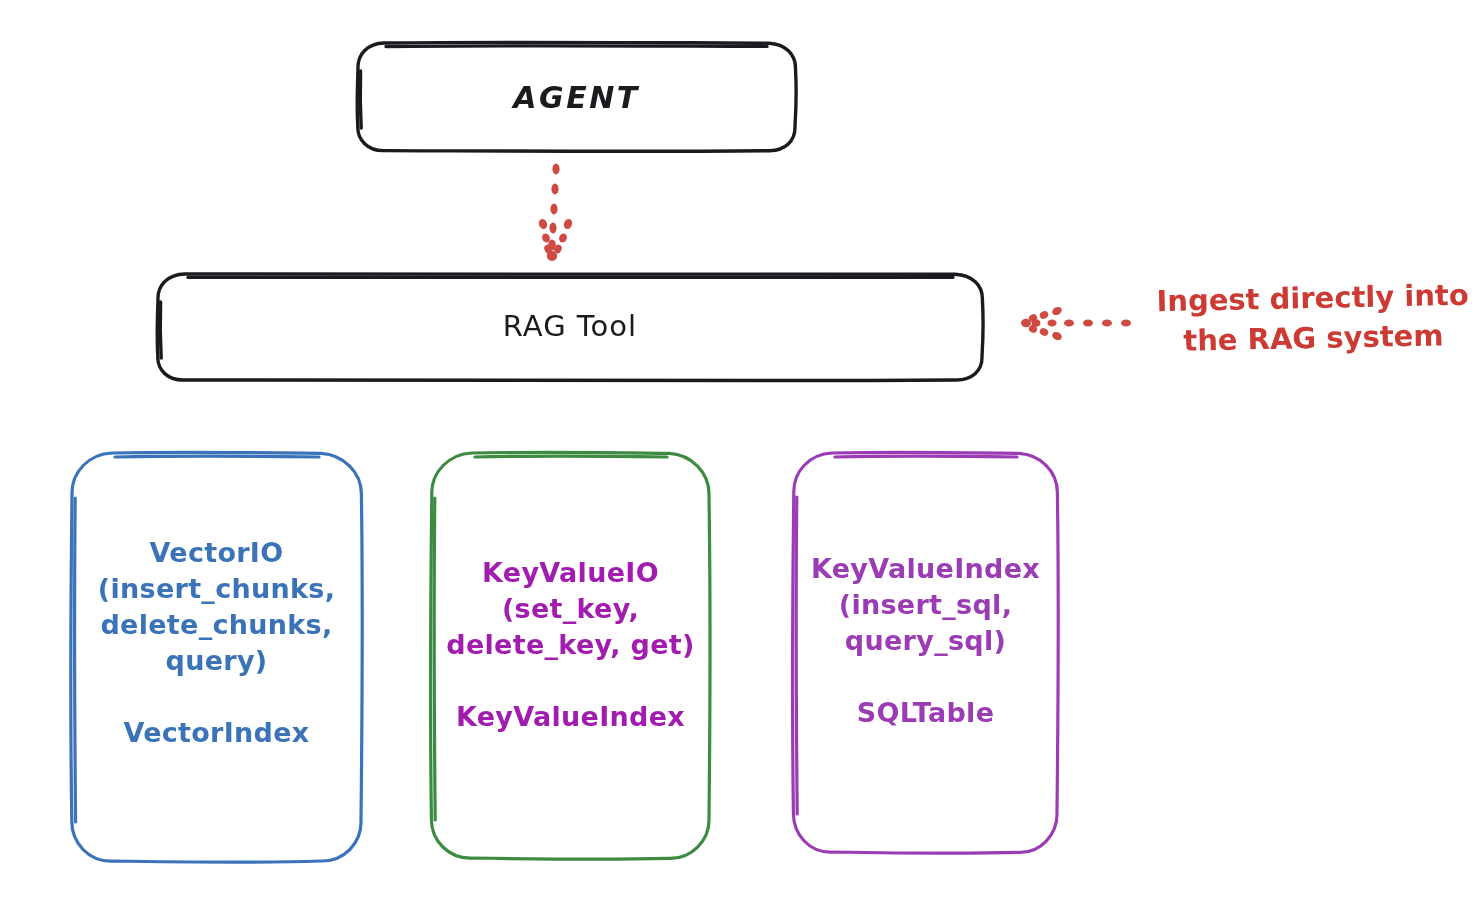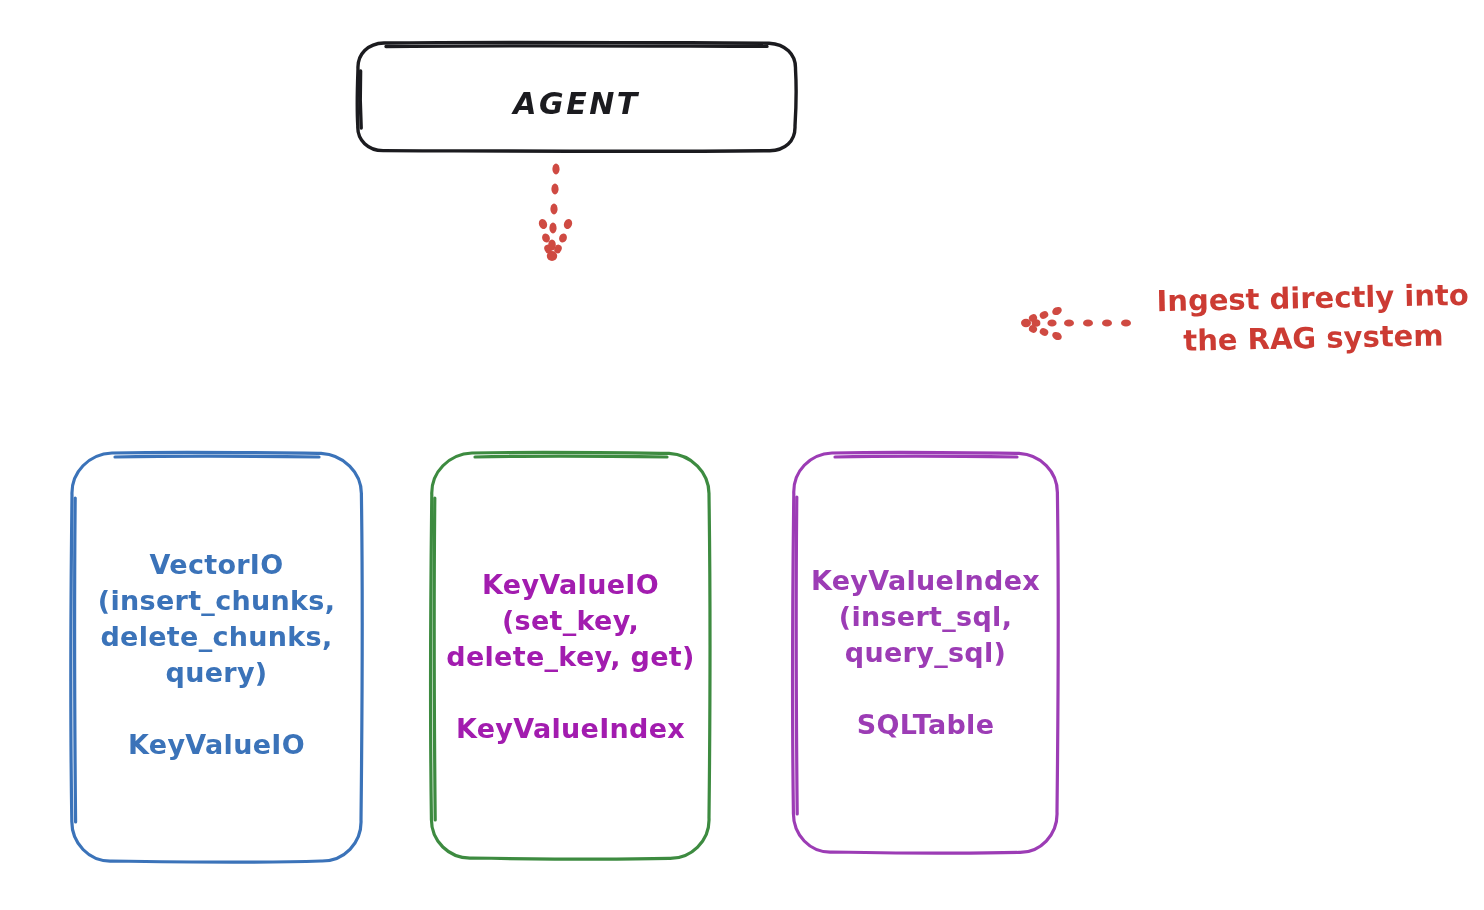--- a/index.html
+++ b/index.html
@@ -30,21 +30,20 @@
     justify-content: center;
     text-align: center;
     background: transparent;
   }
   .node .label {
     position: relative;
     z-index: 3;
     white-space: pre-line;
     line-height: 1.30;
     letter-spacing: 0.3px;
-    margin-top: 12px;
   }
 
   
   .node .sketch {
     position: absolute;
     inset: 0;
     z-index: 1;
     overflow: visible;
     pointer-events: none;
   }
@@ -171,36 +170,47 @@
       <path d="M29 3 C140 1.5 255 2.5 414 3.2 C430 4 441 14 440.5 29
                C441.6 48 441 70 440 86 C440.6 101 430 111 414 110.7
                C290 112 150 111 29 110.6 C13 111 2.2 100 2.8 86
                C1.6 66 2.4 46 3 29 C2.2 14 13 3.4 29 3 Z"></path>
       <path d="M31 6.5 C150 5.2 270 6 412 6.4"></path>
       <path d="M5.6 31 C4.9 52 5.4 74 6.2 88"></path>
     </svg>
     <span class="label">AGENT</span>
   </div>
 
+  <div class="node" id="rag-tool-box">
+    <svg class="sketch" viewBox="0 0 830 112" preserveAspectRatio="none">
+      <path d="M30 3 C200 1.4 430 2.6 800 3.2 C817 4 828 14 827.4 29
+               C828.5 47 828 69 827 85 C827.6 100 817 109.6 800 109
+               C520 111 230 110 30 109 C13 110 2.2 99 2.8 85
+               C1.6 65 2.4 45 3 29 C2.2 14 13 3.4 30 3 Z"></path>
+      <path d="M33 6.4 C240 5 470 5.8 798 6.2"></path>
+      <path d="M5.6 31 C4.9 51 5.4 73 6.2 87"></path>
+    </svg>
+    <span class="label">RAG Tool</span>
+  </div>
 
   <div class="node provider" id="vector-io-box">
     <svg class="sketch" viewBox="0 0 297 415" preserveAspectRatio="none">
       <path d="M44 3 C120 1.6 200 2.8 253 3.4 C275 4.6 294 22 293.4 45
                C294.8 140 294 280 293 370 C294 393 276 411.5 253 411
                C190 413 105 412 44 411 C21 412 3.2 393 3.8 370
                C2.2 270 3 130 4 45 C3 22 21 4 44 3 Z"></path>
       <path d="M47 7 C130 5.4 205 6.4 251 7"></path>
       <path d="M7.2 48 C6.2 150 6.8 290 7.6 372"></path>
     </svg>
     <span class="label">VectorIO
 (insert_chunks,
 delete_chunks,
 query)
 
-KeyValueIO</span>
+VectorIndex</span>
   </div>
 
   <div class="node provider" id="key-value-io-box">
     <svg class="sketch" viewBox="0 0 285 412" preserveAspectRatio="none">
       <path d="M44 3 C115 1.6 195 2.8 241 3.4 C263 4.6 281.6 22 281 45
                C282.4 140 282 278 281 368 C282 391 263 409 241 408.4
                C180 410 104 409 44 408 C21 409 2.8 391 3.4 368
                C2 268 2.8 128 3.8 45 C2.8 22 21 4 44 3 Z"></path>
       <path d="M47 7 C120 5.4 196 6.4 239 7"></path>
       <path d="M6.8 48 C5.8 148 6.4 288 7.2 370"></path>

